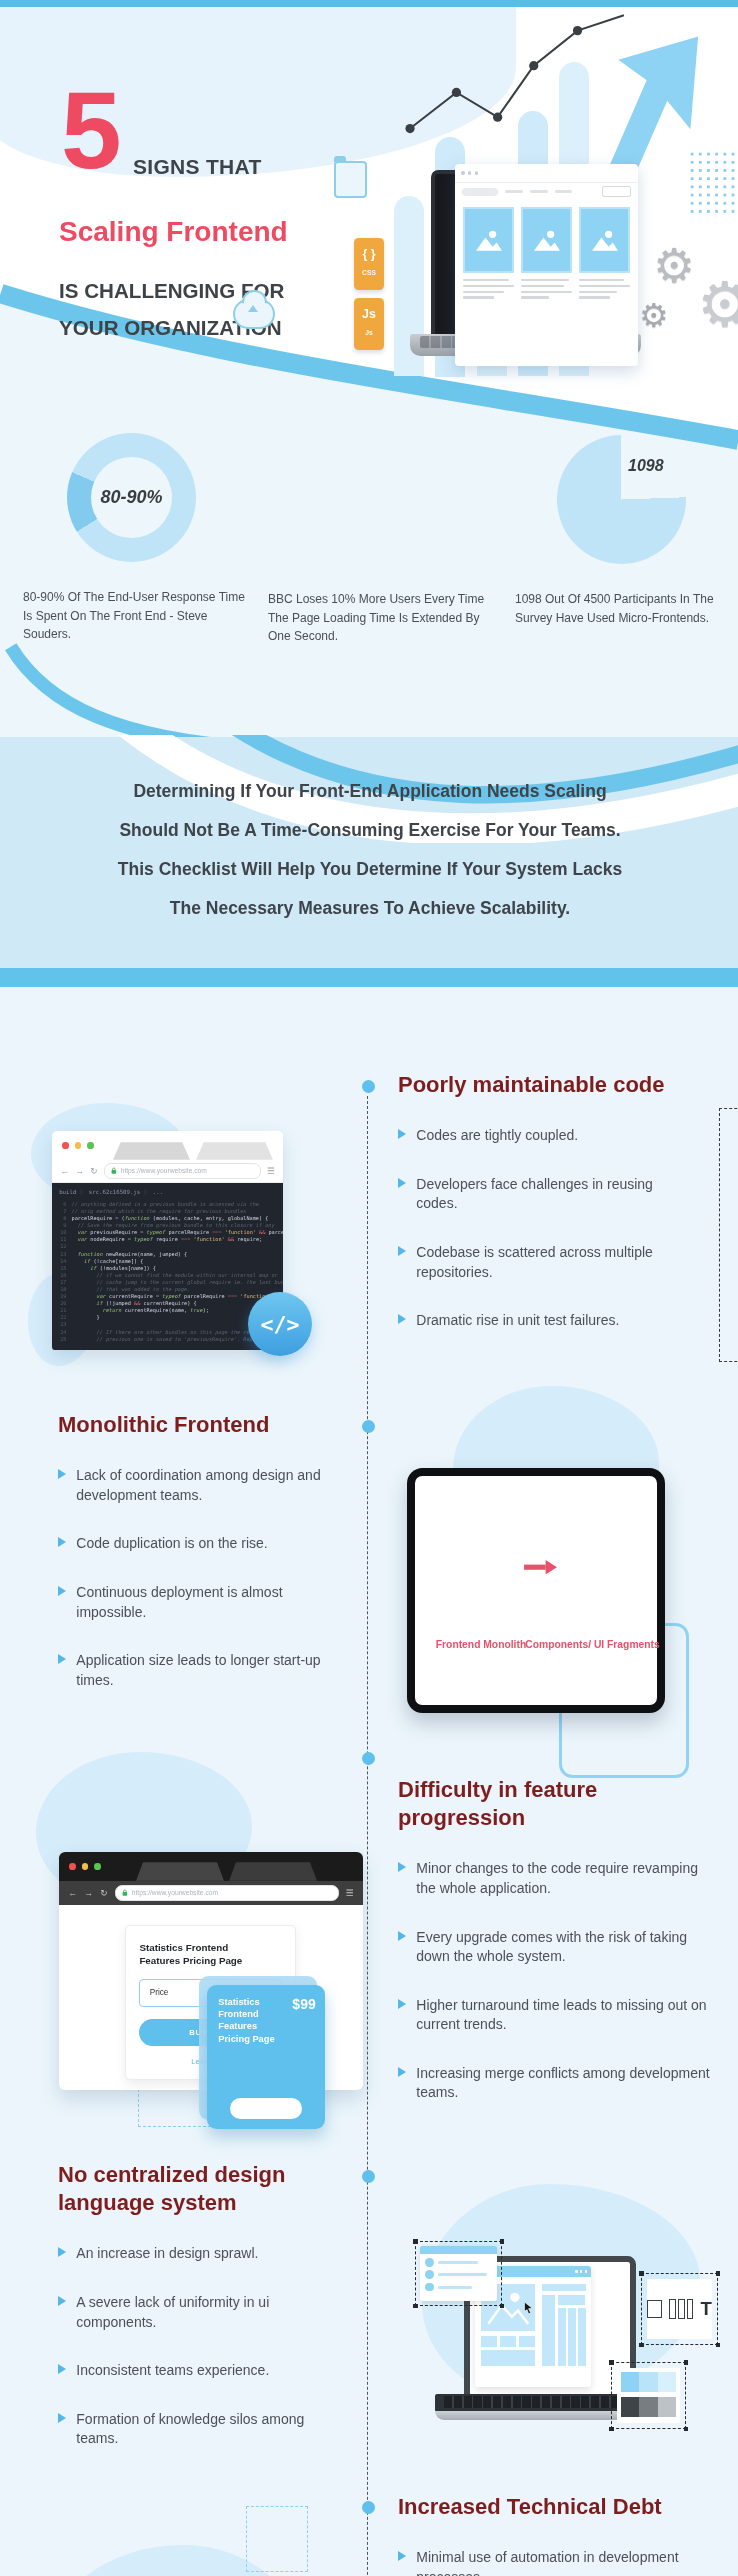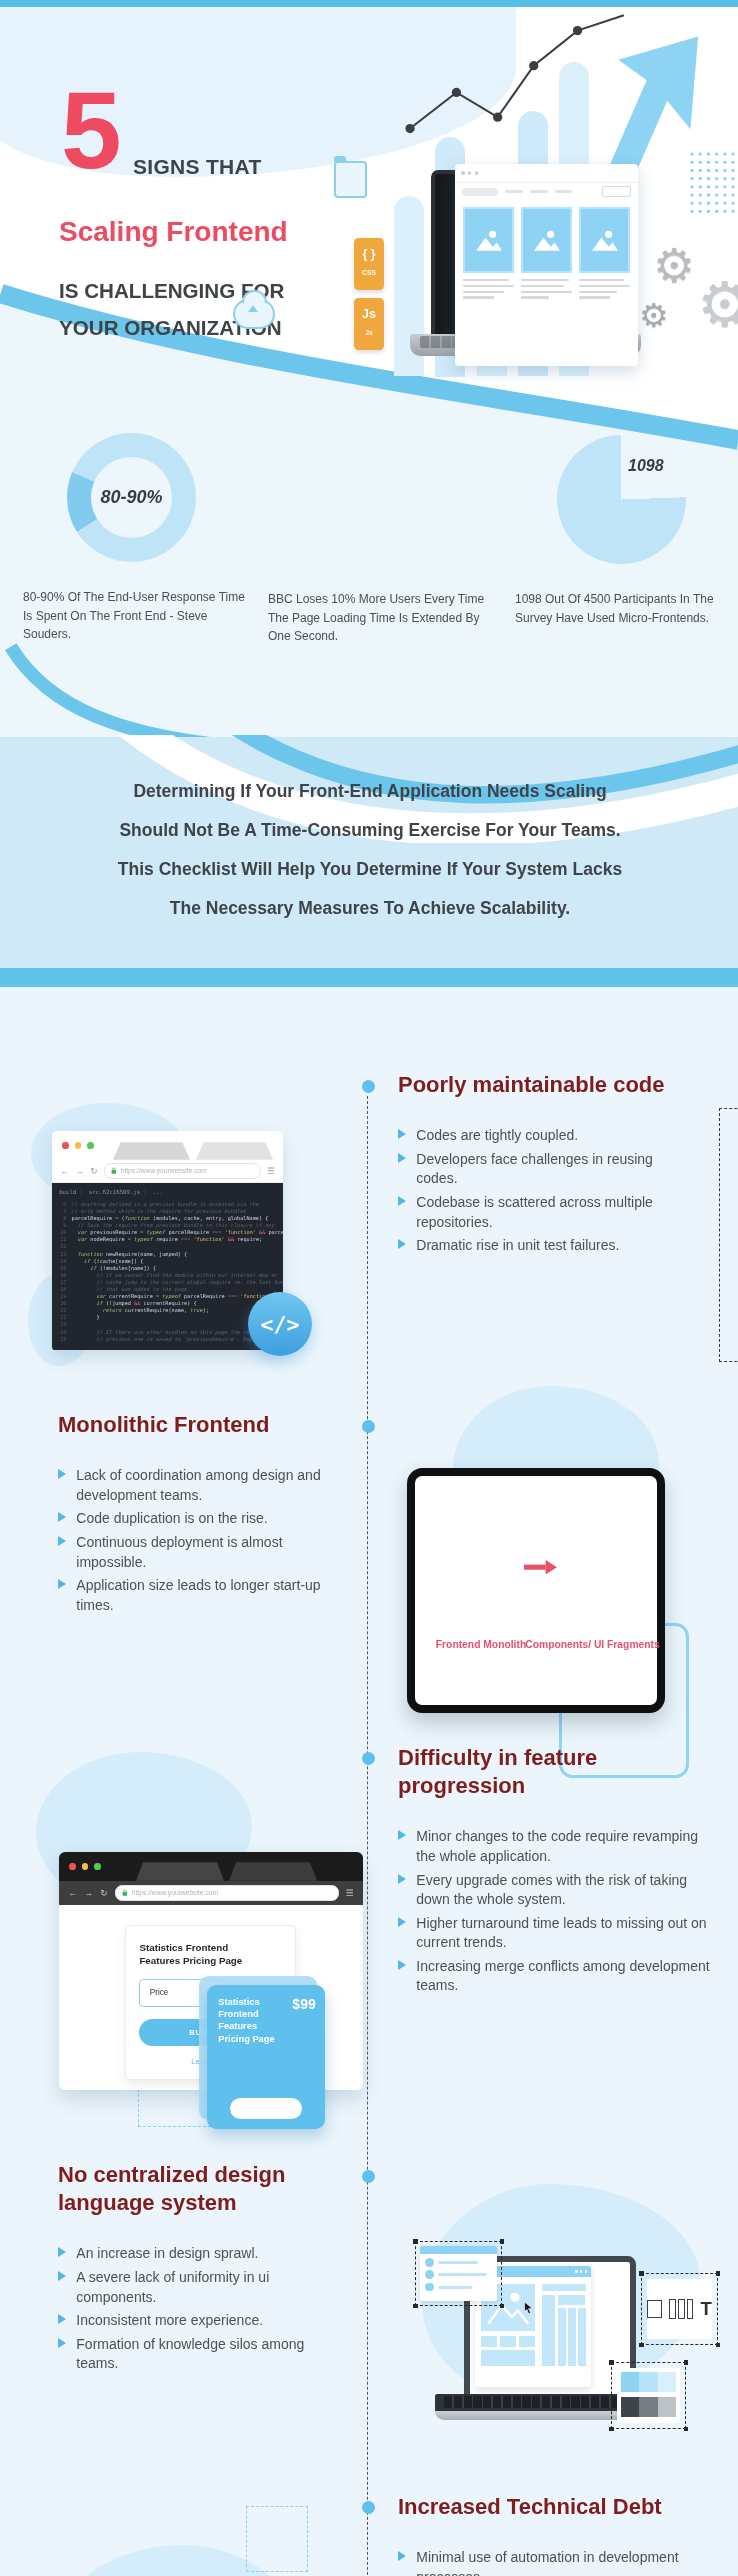--- a/index.html
+++ b/index.html
@@ -54,21 +54,21 @@
   
   .banner{left:0;top:737px;width:739px;height:231px;background:#cfe9f7;}
   .bannertext{left:71px;top:772px;width:598px;text-align:center;font-size:17.5px;font-weight:bold;color:#3f444b;line-height:39px;}
   .bannerbar{left:0;top:968px;width:739px;height:19.6px;background:#62c3ea;}
   .bannertri{left:325px;top:987px;width:0;height:0;border-left:52px solid transparent;border-right:52px solid transparent;border-top:47px solid #62c3ea;}
   
   .secbg{left:0;top:987px;width:739px;height:1851px;background:#ebf5fb;}
   .timeline{left:367px;top:1096px;height:1654px;width:0;border-left:1.5px dashed #2c2c2c;opacity:.8;}
   .tdot{position:absolute;width:13px;height:13px;border-radius:50%;background:#5fc0ed;left:362px;}
   .sec h2{margin:0;font-size:22px;font-weight:bold;color:#7f1d1d;line-height:1.28;}
-  .bullets{margin-top:27px;display:flex;flex-direction:column;gap:4px;}
+  .bullets{margin-top:27px;display:flex;flex-direction:column;gap:29px;}
   .bullet{display:flex;gap:10.3px;}
   .tri{flex:none;margin-top:3.1px;width:0;height:0;border-top:5.7px solid transparent;border-bottom:5.7px solid transparent;border-left:8.2px solid #54b7e9;}
   .btxt{font-size:14px;line-height:1.4;color:#4c5157;}
   .blob{position:absolute;background:#d5ecfa;border-radius:48% 52% 55% 45%/52% 48% 52% 48%;}
   .dashedrect{position:absolute;border:1.3px dashed #8ecfef;}
   
   .cbrowser{left:52px;top:1131px;width:231px;background:#fff;border-radius:5.2px 5.2px 3.1px 3.1px;box-shadow:0 7.2px 17.5px rgba(70,110,150,.18);}
   .cb-top{position:relative;height:29px;border-radius:5.2px 5.2px 0 0;background:#fff;}
   .lights{position:absolute;left:10.3px;top:11.3px;display:flex;gap:5.7px;}
   .light{width:6.7px;height:6.7px;border-radius:50%;}
@@ -428,21 +428,21 @@
         <use href="#heart"></use>
       </svg>
     <svg class="heart-s" viewBox="0 0 32 30">
         <use href="#heart"></use>
       </svg>
   </div>
   <div class="monolabel" style="left:422px;top:1639px;width:118px;">Frontend Monolith</div>
   <div class="monolabel" style="left:523px;top:1639px;width:139px;">Components/ UI Fragments</div>
 
   <section class="abs sec" style="left:398px;top:1744px;width:330px;">
-    <h2 style="width:247px;">Difficulty in feature progression</h2>
+    <h2 style="width:247px;margin-top:32px;">Difficulty in feature progression</h2>
     <div class="bullets" style="width:319px;">
       <div class="bullet">
           <span class="tri"></span>
           <span class="btxt">Minor changes to the code require revamping the whole application.</span>
         </div>
       <div class="bullet">
           <span class="tri"></span>
           <span class="btxt">Every upgrade comes with the risk of taking down the whole system.</span>
         </div>
       <div class="bullet">
@@ -507,21 +507,21 @@
       <div class="bullet">
           <span class="tri"></span>
           <span class="btxt">An increase in design sprawl.</span>
         </div>
       <div class="bullet">
           <span class="tri"></span>
           <span class="btxt">A severe lack of uniformity in ui components.</span>
         </div>
       <div class="bullet">
           <span class="tri"></span>
-          <span class="btxt">Inconsistent more experience.</span>
+          <span class="btxt">Inconsistent teams experience.</span>
         </div>
       <div class="bullet">
           <span class="tri"></span>
           <span class="btxt">Formation of knowledge silos among teams.</span>
         </div>
     </div>
   </section>
   <div class="blob" style="left:422px;top:2184px;width:278px;height:216px;border-radius:46% 54% 60% 40%/55% 45% 55% 45%;"></div>
   <div class="abs dl-screen">
     <div class="dbrowser">

